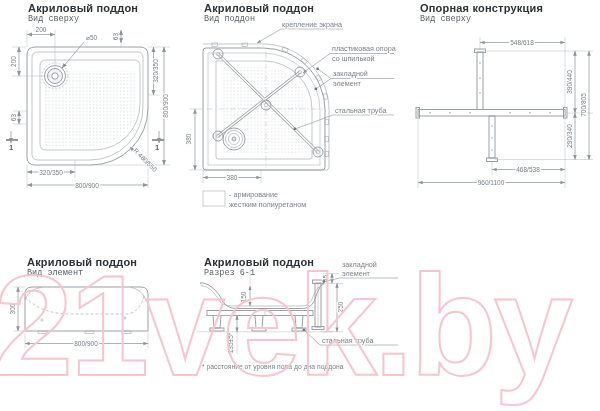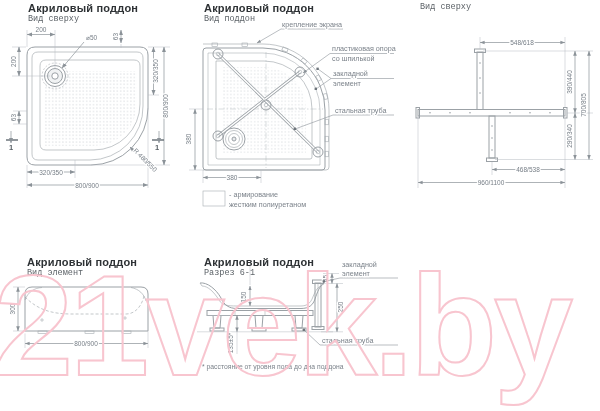--- a/index.html
+++ b/index.html
@@ -34,20 +34,21 @@
 
   <div class="titleblock" style="left:28px;top:2px">
     <div class="t">Акриловый поддон</div>
     <div class="s">Вид сверху</div>
   </div>
   <div class="titleblock" style="left:204px;top:2px">
     <div class="t">Акриловый поддон</div>
     <div class="s">Вид поддон</div>
   </div>
   <div class="titleblock" style="left:420px;top:2px">
+    <div class="t">Опорная конструкция</div>
     <div class="s">Вид сверху</div>
   </div>
   <div class="titleblock" style="left:27px;top:256px">
     <div class="t">Акриловый поддон</div>
     <div class="s">Вид элемент</div>
   </div>
   <div class="titleblock" style="left:204px;top:256px">
     <div class="t">Акриловый поддон</div>
     <div class="s">Разрез 6-1</div>
   </div>

